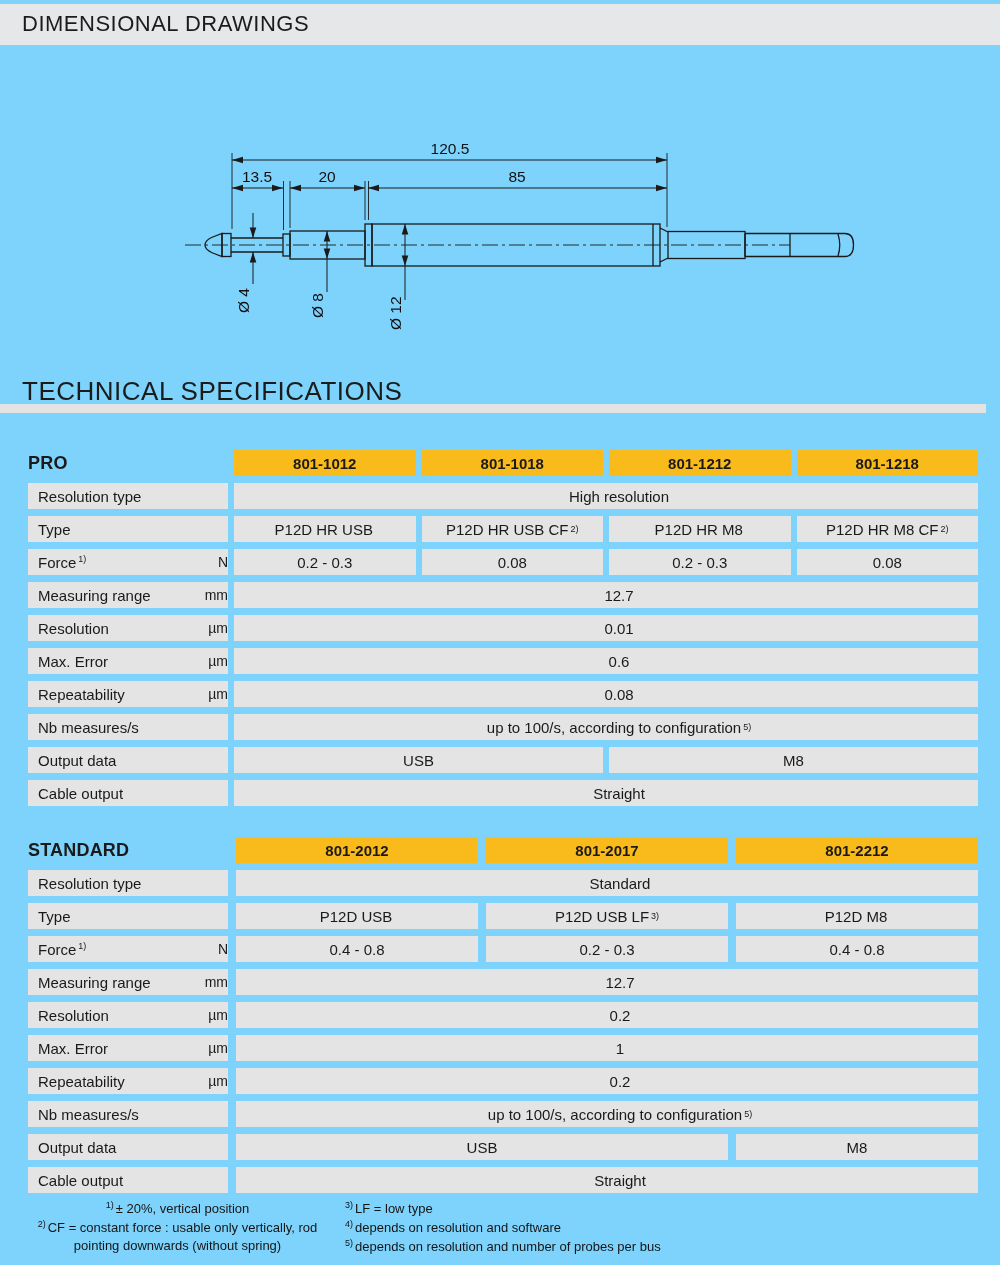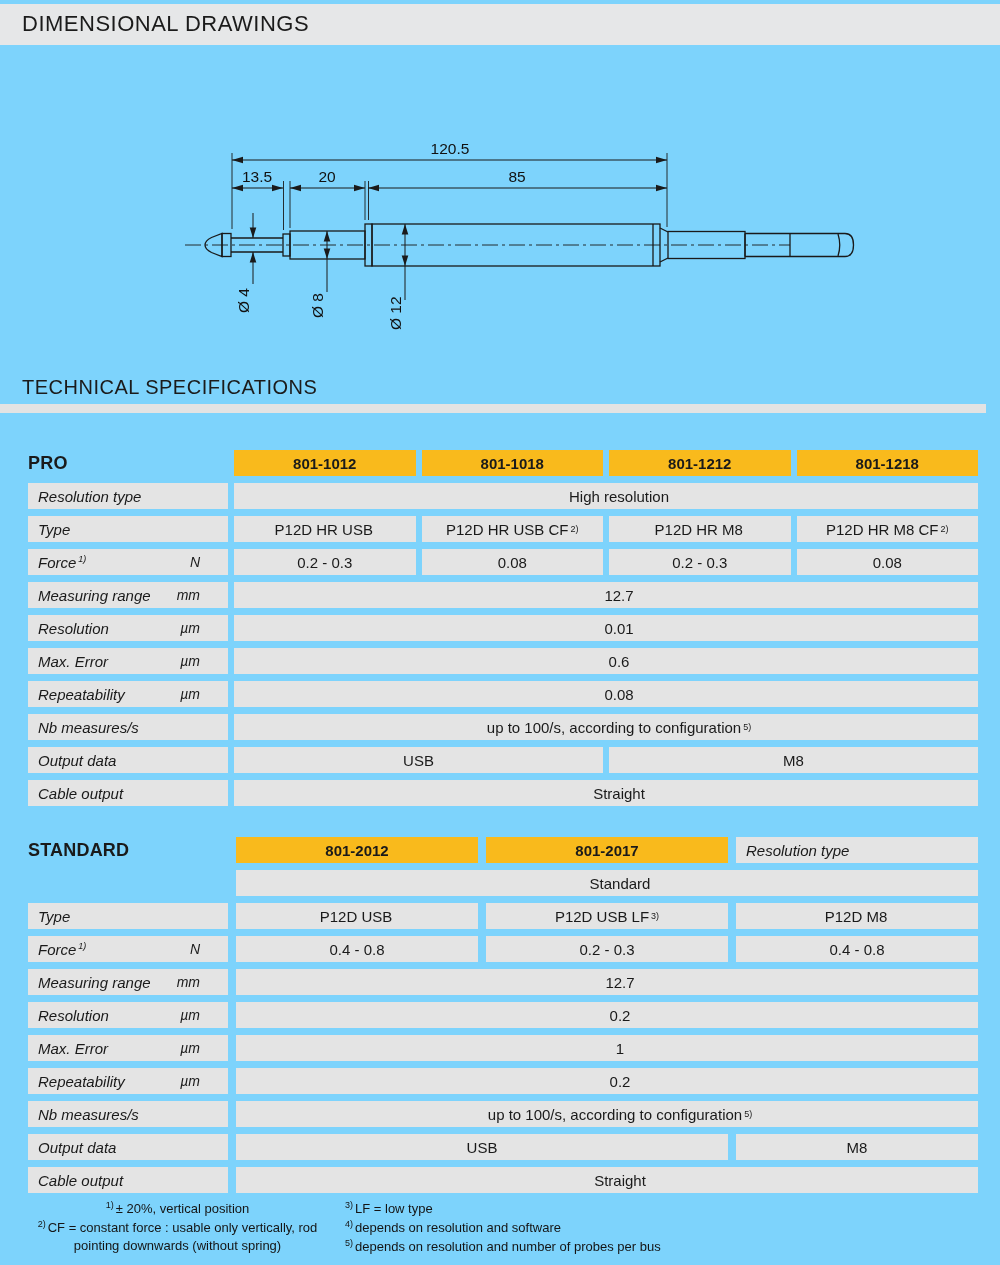--- a/index.html
+++ b/index.html
@@ -2,35 +2,35 @@
 <html><head>
 <meta charset="utf-8">
 <style>
   html,body{margin:0;padding:0;background:#ffffff;}
   .page{position:relative;width:1000px;height:1265px;background:#7dd3fc;overflow:hidden;
         font-family:"Liberation Sans","DejaVu Sans",sans-serif;color:#1a1a1a;}
 
   
   .section-bar{position:absolute;left:0;top:4px;width:1000px;height:41px;background:#e6e7e8;}
   .section-bar .ttl{position:absolute;left:22px;top:7px;font-size:22px;letter-spacing:.5px;color:#1b1b1b;}
-  .h2-title{position:absolute;left:22px;top:376px;font-size:20px;letter-spacing:.5px;color:#1b1b1b;}
+  .h2-title{position:absolute;left:22px;top:376px;font-size:26px;letter-spacing:.5px;color:#1b1b1b;}
   .h2-underline{position:absolute;left:0;top:404px;width:986px;height:9px;background:#e3e3e3;}
 
   
   .dwg{position:absolute;left:0;top:90px;}
   .dwg line,.dwg path,.dwg rect{stroke:#1a1a1a;fill:none;}
   .dwg text{font-size:15.5px;fill:#111;font-family:"Liberation Sans","DejaVu Sans",sans-serif;}
   .dwg .arr{fill:#1a1a1a;stroke:none;}
 
   
   .spec{position:absolute;left:28px;width:950px;display:grid;column-gap:6px;row-gap:7px;grid-auto-rows:26px;}
   .spec.pro{top:450px;grid-template-columns:200px repeat(4,1fr);}
   .spec.std{top:837px;grid-template-columns:200px repeat(3,1fr);column-gap:8px;}
   .cell{display:flex;align-items:center;background:#e4e4e4;font-size:15px;line-height:1;}
-  .cell.label{justify-content:space-between;padding:0 28px 0 10px;font-style:italic;}
+  .cell.label{justify-content:space-between;padding:0 0 0 10px;}
   .cell.val{justify-content:center;text-align:center;}
   .cell.head{background:#f9ba1c;justify-content:center;font-weight:bold;font-size:15px;}
   .cell.none{background:transparent;padding-left:0;}
   .tbl-title{font-weight:bold;font-size:18px;letter-spacing:.2px;}
   .sp2{grid-column:2/4;}
   .sp-rest-pro{grid-column:4/6;}
   .sp-rest-std{grid-column:4/5;}
   .sp-all{grid-column:2/-1;padding-left:26px;}
   sup{font-size:9px;line-height:0;margin-left:2px;}
   .unit{font-size:14px;}
@@ -253,20 +253,23 @@
   <div class="spec std">
     <div class="cell none">
         <span class="tbl-title">STANDARD</span>
       </div>
     <div class="cell head">
         <span>801-2012</span>
       </div>
     <div class="cell head">
         <span>801-2017</span>
       </div>
+    <div class="cell head">
+        <span>801-2212</span>
+      </div>
 
     <div class="cell label">
         <span>Resolution type</span>
       </div>
     <div class="cell val sp-all">
         <span>Standard</span>
       </div>
 
     <div class="cell label">
         <span>Type</span>

